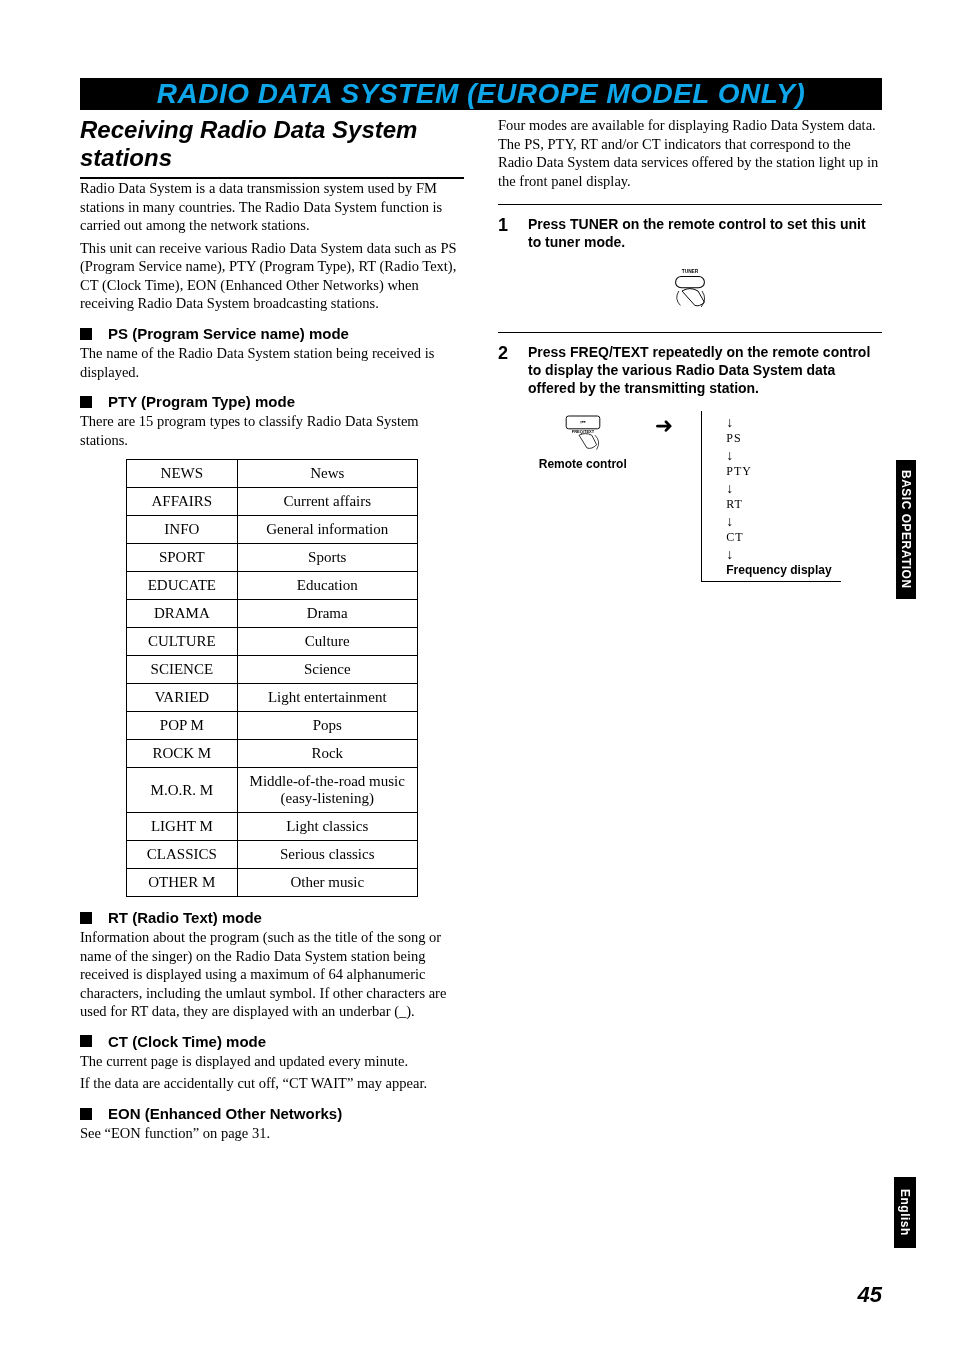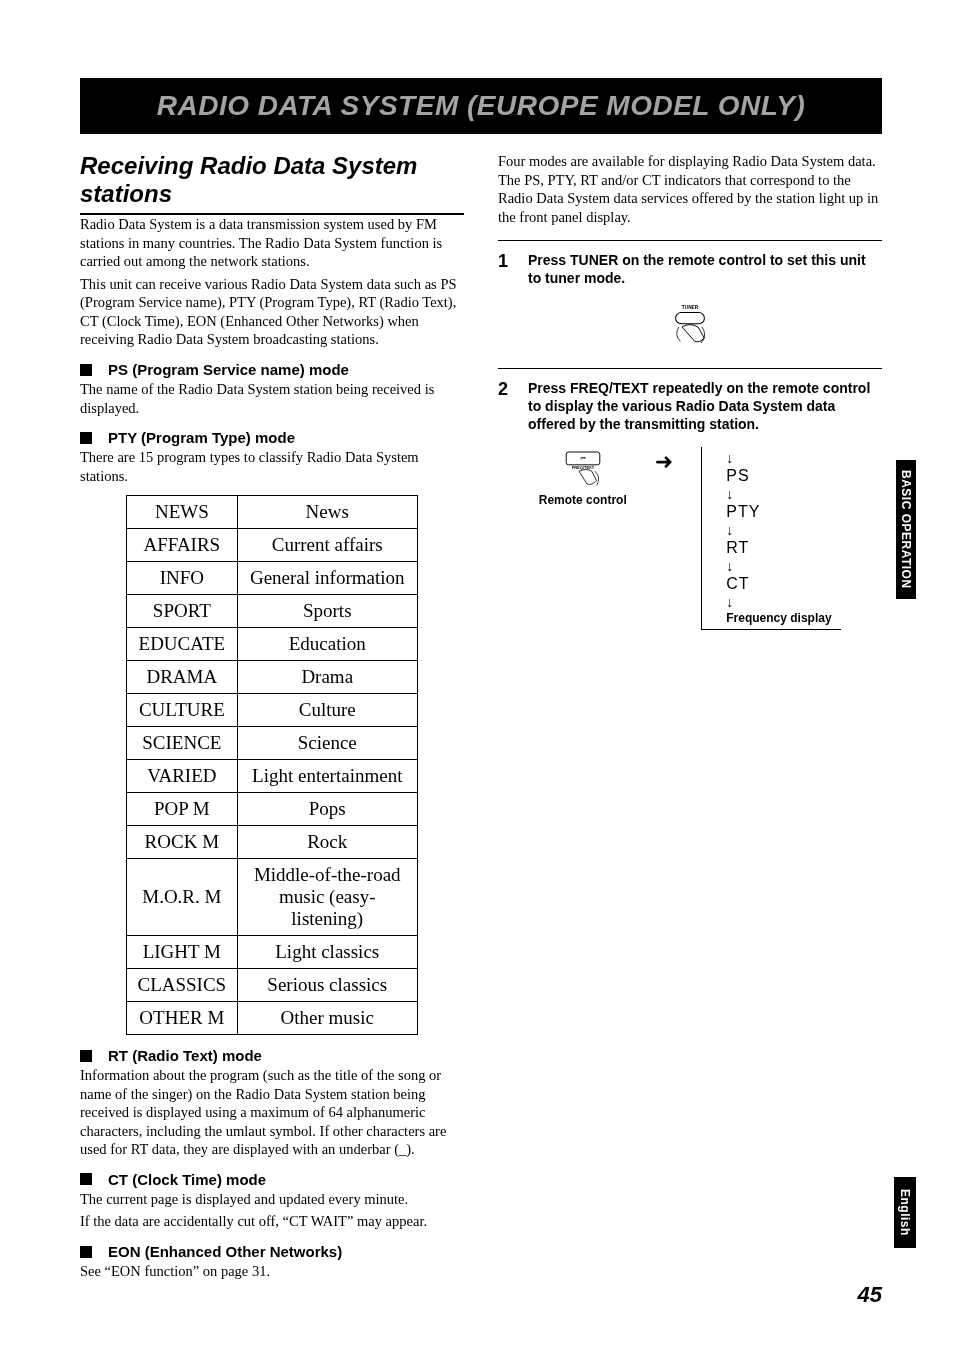--- a/index.html
+++ b/index.html
@@ -1,45 +1,45 @@
 <!DOCTYPE html>
 <html><head>
 <meta charset="utf-8">
 <style>
   * { box-sizing: border-box; margin: 0; padding: 0; }
   html, body { width: 954px; height: 1348px; background: #fff; font-family: "Times New Roman", Times, serif; color: #000; }
   .page { position: relative; width: 954px; height: 1348px; padding: 78px 72px 40px 80px; }
-  .banner { background: #000; color: #a3a3a3; height: 56px; display: flex; align-items: center; justify-content: center; margin-bottom: 18px; }
+  .banner { background: #000; color: #0ea5e9; height: 32px; display: flex; align-items: center; justify-content: center; margin-bottom: 6px; }
   .banner h1 { font-family: Arial, Helvetica, sans-serif; font-size: 28px; font-weight: 800; font-style: italic; font-stretch: condensed; letter-spacing: 0.5px; }
   .columns { display: flex; gap: 34px; }
   .col { flex: 1 1 0; min-width: 0; }
   .section-title { font-family: Arial, Helvetica, sans-serif; font-size: 24px; font-weight: 800; font-style: italic; line-height: 1.15; border-bottom: 2px solid #000; padding-bottom: 6px; margin-bottom: 0; }
   .section-title.right { border-bottom: 2px solid #000; }
   p.body { font-size: 14.5px; line-height: 1.28; margin-bottom: 4px; }
   .para-gap { margin-top: 0; }
   .sub { display: flex; align-items: center; gap: 16px; margin-top: 12px; margin-bottom: 2px; }
   .sub .sq { width: 12px; height: 12px; background: #000; flex: 0 0 auto; }
   .sub .lab { font-family: Arial, Helvetica, sans-serif; font-weight: 700; font-size: 15px; }
   table.pty { border-collapse: collapse; margin: 10px auto 0; width: 76%; }
-  table.pty td { border: 1px solid #000; font-size: 19px; padding: 5px 8px; text-align: center; }
+  table.pty td { border: 1px solid #000; font-size: 15px; padding: 5px 8px; text-align: center; }
   table.pty td.c1 { width: 38%; }
   .step { display: flex; gap: 14px; margin-top: 14px; border-top: 1px solid #000; padding-top: 10px; }
   .step.first { border-top: 1px solid #000; }
   .step .num { font-family: Arial, Helvetica, sans-serif; font-weight: 700; font-size: 18px; flex: 0 0 auto; width: 16px; }
   .step .txt { font-family: Arial, Helvetica, sans-serif; font-weight: 700; font-size: 14px; line-height: 1.3; }
   .remote-area { margin-top: 12px; display: flex; justify-content: center; }
   .remote-svg { width: 64px; height: 54px; }
   .flow-area { margin-top: 14px; display: flex; align-items: flex-start; justify-content: center; gap: 28px; }
   .flow-left { display: flex; flex-direction: column; align-items: center; }
   .flow-left .label { font-family: Arial, Helvetica, sans-serif; font-weight: 700; font-size: 12px; margin-top: 4px; }
   .arrow-right { font-size: 22px; line-height: 1; margin-top: 4px; }
   .flow-right { border-left: 1px solid #000; border-bottom: 1px solid #000; padding: 2px 0 4px 24px; min-width: 140px; }
   .flow-right .item { display: flex; flex-direction: column; align-items: flex-start; }
   .flow-right .arr { font-size: 14px; line-height: 1; margin: 2px 0; font-family: Arial, sans-serif; }
-  .flow-right .mode { font-family: Liberation Sans, sans-serif; font-size: 16px; letter-spacing: 1px; }
+  .flow-right .mode { font-family: Liberation Serif, serif; font-size: 12px; letter-spacing: 1px; }
   .flow-right .freq { font-family: Arial, Helvetica, sans-serif; font-weight: 700; font-size: 12px; margin-top: 2px; }
   .tab-side { position: absolute; right: 38px; top: 460px; background: #000; color: #fff; font-family: Arial, Helvetica, sans-serif; font-weight: 700; font-size: 12px; writing-mode: vertical-rl; text-align: center; padding: 10px 3px; letter-spacing: 0.5px; }
   .tab-english { position: absolute; right: 38px; bottom: 100px; background: #000; color: #fff; font-family: Arial, Helvetica, sans-serif; font-weight: 700; font-size: 12px; writing-mode: vertical-rl; padding: 12px 4px; letter-spacing: 0.5px; }
   .pagenum { position: absolute; right: 72px; bottom: 40px; font-family: Arial, Helvetica, sans-serif; font-weight: 800; font-size: 22px; font-style: italic; }
 </style>
 </head>
 <body>
 
 <div class="page">
 

